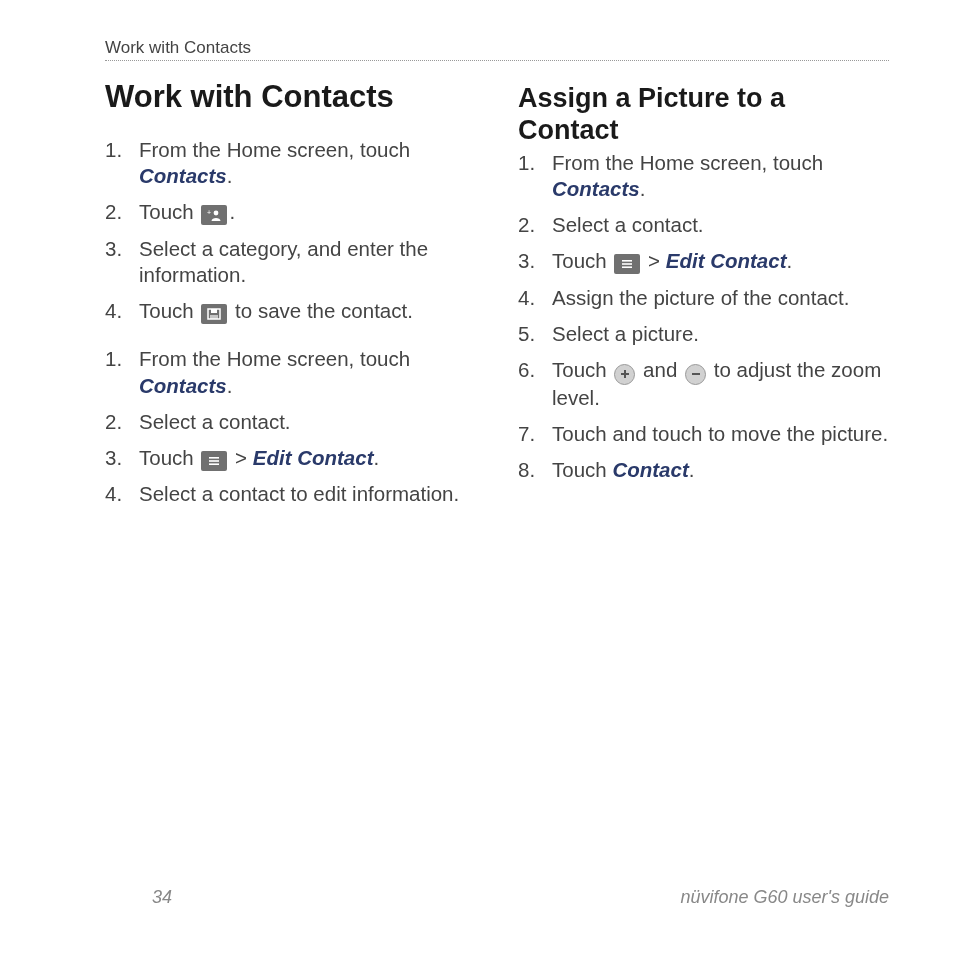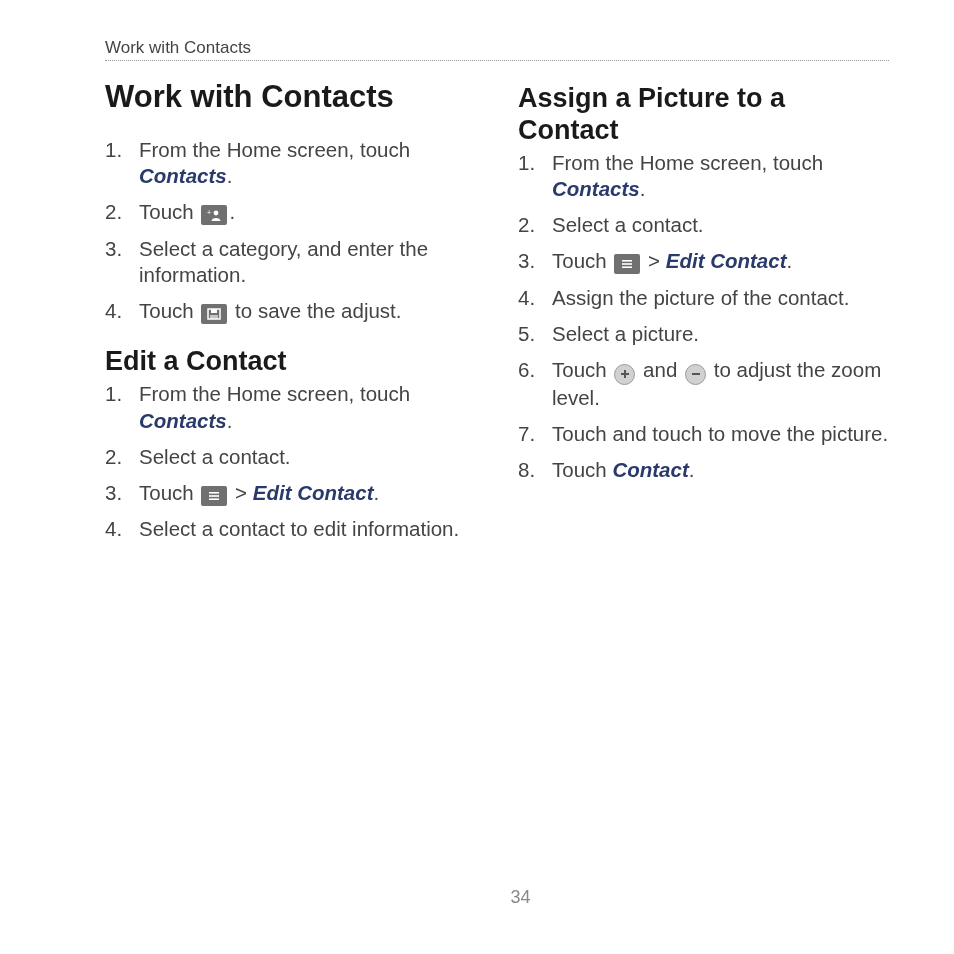--- a/index.html
+++ b/index.html
@@ -111,21 +111,22 @@
     .icon-round svg {
       width: 12px;
       height: 12px;
     }
     .footer {
       position: absolute;
       bottom: 46px;
       left: 105px;
       right: 65px;
       display: flex;
-      justify-content: center;
+      justify-content: space-between;
+      font-style: italic;
       color: #888;
       font-size: 18px;
       margin-left: 47px;
     }
   </style>
 </head>
 <body>
 
 <div class="page">
 
@@ -153,25 +154,24 @@
         <li>
           <span>Select a category, and enter the information.</span>
         </li>
         <li>
           <span>Touch </span><span class="icon-box">
               <svg viewBox="0 0 18 14">
                 <rect x="3" y="2" width="12" height="10" fill="none" stroke="#fff" stroke-width="1.5"></rect>
                 <rect x="6" y="2" width="6" height="4" fill="#fff"></rect>
                 <rect x="5" y="8" width="8" height="4" fill="#fff" opacity="0.6"></rect>
               </svg>
-            </span><span> to save the adjust.</span>
+            </span><span> to save the contact.</span>
         </li>
       </ol>
 
-      <h2 class="section-title">Edit a Contact</h2>
       <ol class="steps">
         <li>
           <span>From the Home screen, touch </span><span class="emph">Contacts</span><span>.</span>
         </li>
         <li>
           <span>Select a contact.</span>
         </li>
         <li>
           <span>Touch </span><span class="icon-box">
               <svg viewBox="0 0 18 14">
@@ -228,14 +228,15 @@
         </li>
         <li>
           <span>Touch </span><span class="emph">Contact</span><span>.</span>
         </li>
       </ol>
     </div>
   </div>
 
   <div class="footer">
     <span>34</span>
+    <span>nüvifone G60 user's guide</span>
   </div>
 </div>
 
 </body></html>

